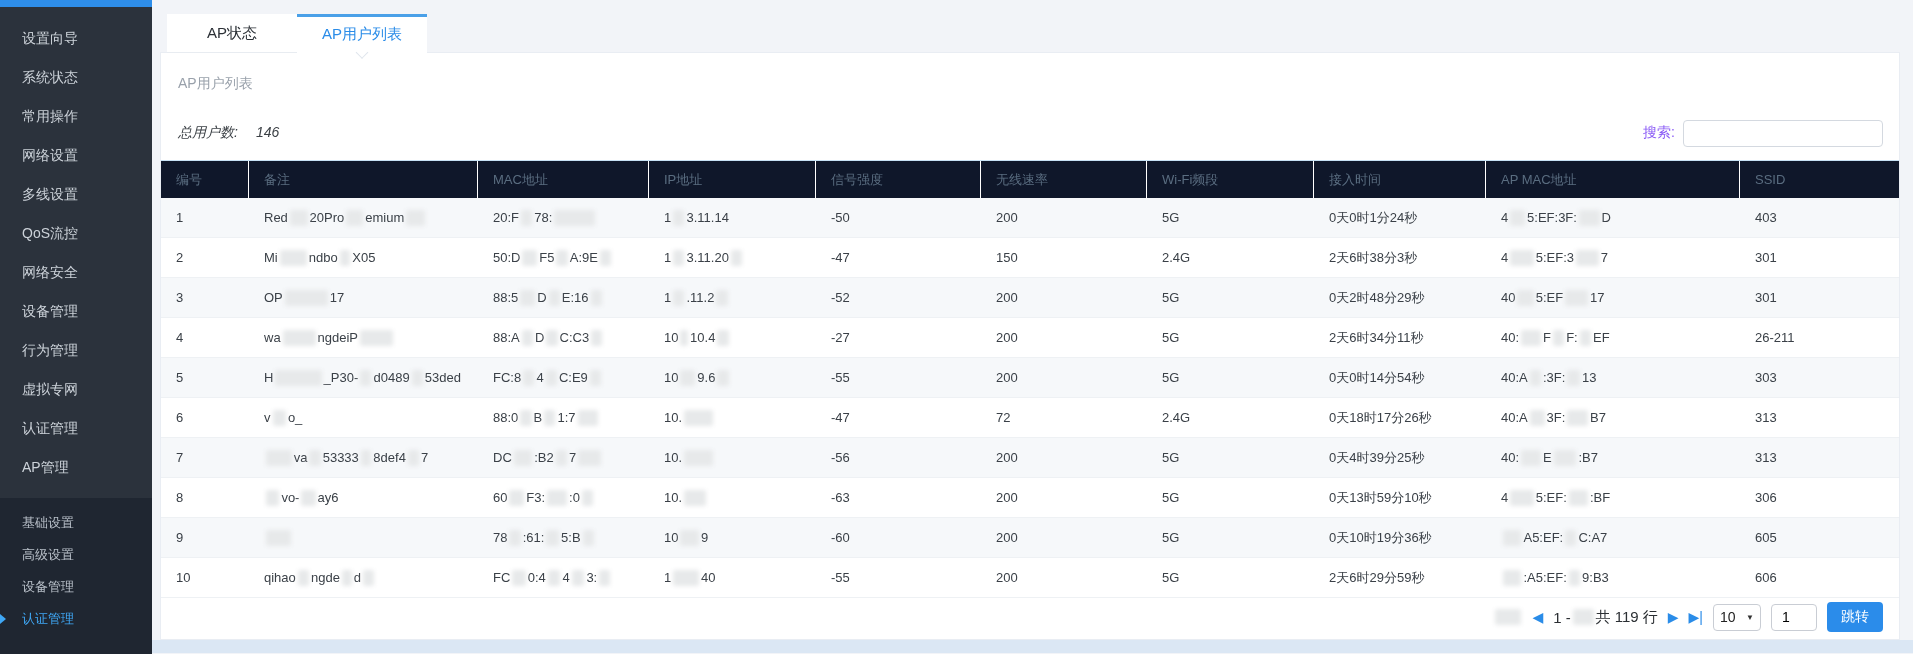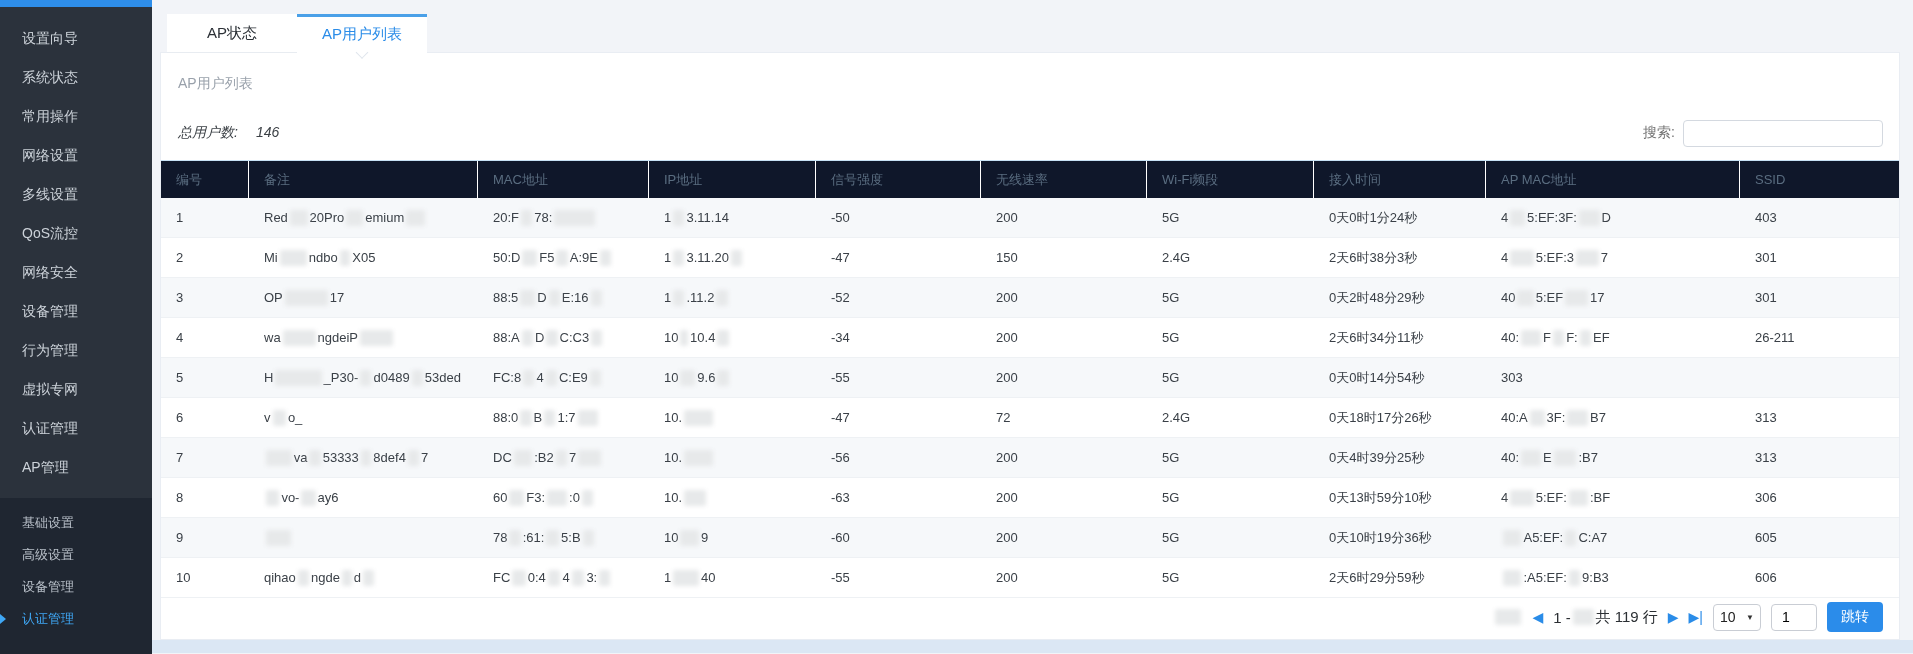--- a/index.html
+++ b/index.html
@@ -27,21 +27,21 @@
   .notch { position:absolute; left:50%; bottom:-5px; width:9px; height:9px; background:#fff;
            transform:translateX(-50%) rotate(45deg); border-right:1px solid #dfe5ec; border-bottom:1px solid #dfe5ec; }
 
   .panel { position:relative; z-index:1; height:588px; margin:0 13px 0 8px; background:#fff;
            border:1px solid #e9edf3; display:flex; flex-direction:column; }
   .panel-title { margin:22px 0 0 17px; font-size:14px; color:#99a1ab; }
   .stats-row { display:flex; justify-content:space-between; align-items:center; margin:26px 16px 0 17px; height:28px; }
   .total { font-style:italic; font-size:14px; color:#3c4146; }
   .total .val { margin-left:18px; }
   .search-box { display:flex; align-items:center; }
-  .search-label { font-size:14px; color:#737373; margin-right:8px; }
+  .search-label { font-size:14px; color:#8b5cf6; margin-right:8px; }
   .search-input { width:200px; height:27px; border:1px solid #d4d9e0; border-radius:4px; padding:0 8px; font-size:13px; outline:none; }
 
   
   .table { margin-top:13px; }
   .tr { display:flex; }
   .tr.head { background:#0f172a; border-top:1px solid #c7e2f5; height:38px; }
   .th { display:flex; align-items:center; padding-left:15px; font-size:13px; color:#5a6d80; border-right:1px solid #fff; }
   .th:last-child { border-right:none; }
   .tr.body { height:40px; border-bottom:1px solid #eef1f4; }
   .tr.body.odd { background:#f6f8fa; }
@@ -160,36 +160,37 @@
             <div class="td" style="width: 167px;">5G</div>
             <div class="td" style="width: 172px;">0天2时48分29秒</div>
             <div class="td" style="width: 254px;">40<span class="redact">:A</span>5:EF<span class="redact">:3F</span>17</div>
             <div class="td" style="width: 153px; flex: 1 1 0%;">301</div>
           </div>
           <div class="tr body even">
             <div class="td" style="width: 88px;">4</div>
             <div class="td" style="width: 229px;">wa<span class="redact">ngda</span>ngdeiP<span class="redact">hone</span></div>
             <div class="td" style="width: 171px;">88:A<span class="redact">9</span>D<span class="redact">0</span>C:C3<span class="redact">5</span></div>
             <div class="td" style="width: 167px;">10<span class="redact">.</span>10.4<span class="redact">5</span></div>
-            <div class="td" style="width: 165px;">-34</div>
+            <div class="td" style="width: 165px;">-27</div>
             <div class="td" style="width: 166px;">200</div>
             <div class="td" style="width: 167px;">5G</div>
             <div class="td" style="width: 172px;">2天6时34分11秒</div>
             <div class="td" style="width: 254px;">40:<span class="redact">A5</span>F<span class="redact">0</span>F:<span class="redact">9</span>EF</div>
             <div class="td" style="width: 153px; flex: 1 1 0%;">26-211</div>
           </div>
           <div class="tr body odd">
             <div class="td" style="width: 88px;">5</div>
             <div class="td" style="width: 229px;">H<span class="redact">UAWEI</span>_P30-<span class="redact">a</span>d0489<span class="redact">b</span>53ded</div>
             <div class="td" style="width: 171px;">FC:8<span class="redact">9</span>4<span class="redact">2</span>C:E9<span class="redact">7</span></div>
             <div class="td" style="width: 167px;">10<span class="redact">.1</span>9.6<span class="redact">8</span></div>
             <div class="td" style="width: 165px;">-55</div>
             <div class="td" style="width: 166px;">200</div>
             <div class="td" style="width: 167px;">5G</div>
             <div class="td" style="width: 172px;">0天0时14分54秒</div>
+            <div class="td" style="width: 254px;">40:A<span class="redact">5</span>:3F:<span class="redact">A</span>13</div>
             <div class="td" style="width: 153px; flex: 1 1 0%;">303</div>
           </div>
           <div class="tr body even">
             <div class="td" style="width: 88px;">6</div>
             <div class="td" style="width: 229px;">v<span class="redact">iv</span>o_</div>
             <div class="td" style="width: 171px;">88:0<span class="redact">4</span>B<span class="redact">9</span>1:7<span class="redact">D2</span></div>
             <div class="td" style="width: 167px;">10.<span class="redact">1.15</span></div>
             <div class="td" style="width: 165px;">-47</div>
             <div class="td" style="width: 166px;">72</div>
             <div class="td" style="width: 167px;">2.4G</div>

